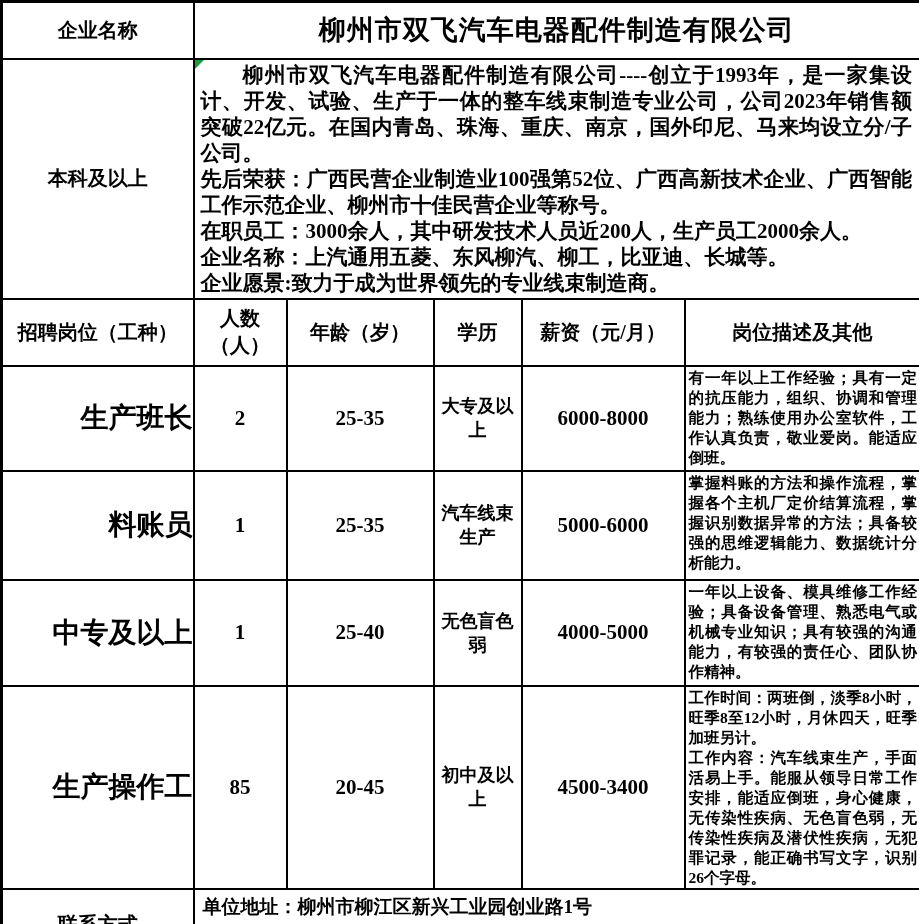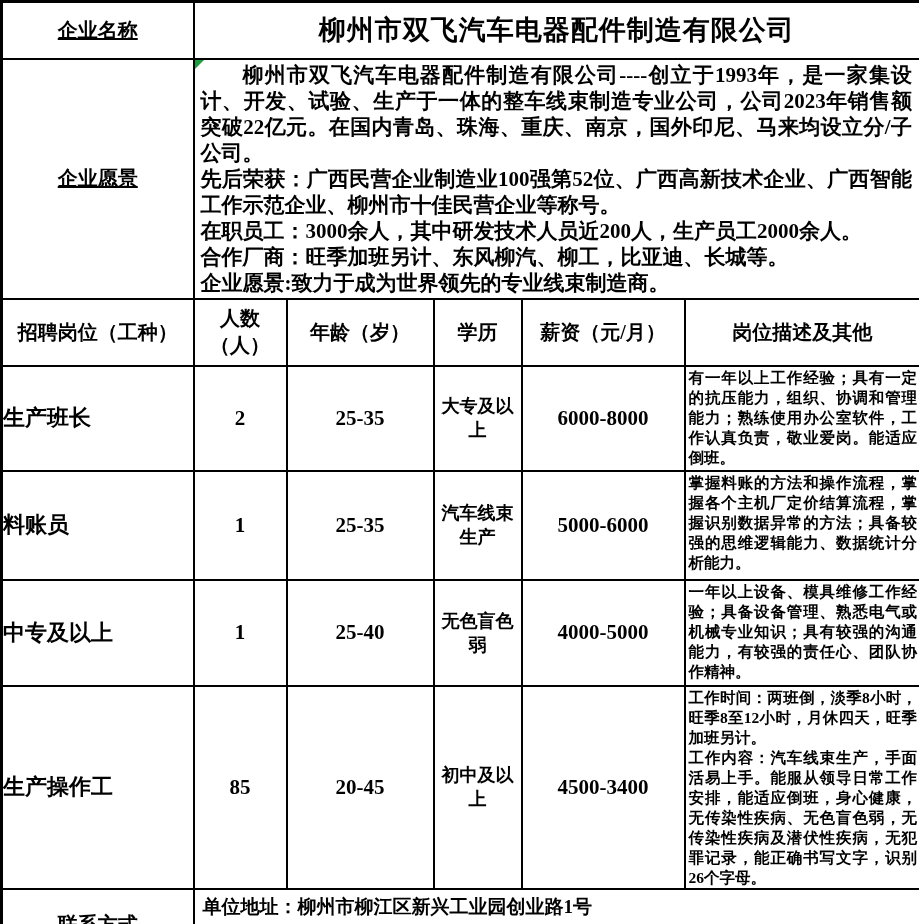--- a/index.html
+++ b/index.html
@@ -9,33 +9,33 @@
     font-family: "Liberation Serif", "DejaVu Serif", serif;
     font-weight: bold; color: #000000;
   }
   table.sheet {
     border-collapse: collapse; table-layout: fixed;
     width: 919px; height: 924px;
     border: 3px solid #000;
   }
   td { border: 2px solid #000; padding: 0; overflow: hidden; }
 
-  .label-cell { text-align: center; vertical-align: middle; font-size: 20px; text-decoration: underline; }
+  .label-cell { text-align: center; vertical-align: middle; font-size: 20px; }
   .company-title { text-align: center; vertical-align: middle; font-size: 27px; letter-spacing: 1px; }
 
   .overview-cell { vertical-align: middle; padding: 2px 7px 2px 6px; position: relative; }
   .overview-cell p { margin: 0; font-size: 21px; line-height: 26px; text-align: justify; }
   .para-indent { text-indent: 2em; }
   .green-corner {
     position: absolute; top: 0; left: 0; width: 0; height: 0;
     border-top: 9px solid #1e9e3e; border-right: 9px solid transparent;
   }
 
   .hdr { text-align: center; vertical-align: middle; font-size: 20px; white-space: pre-line; line-height: 1.35; }
-  .job-title { text-align: left; vertical-align: middle; font-size: 22px; }
+  .job-title { text-align: right; vertical-align: middle; font-size: 28px; }
   .num { text-align: center; vertical-align: middle; font-size: 21px; }
   .edu { text-align: center; vertical-align: middle; font-size: 18px; padding: 5px 1px; }
   .desc {
     vertical-align: top; font-size: 15.5px; line-height: 20px;
     padding: 1px 2px 0 3px; white-space: pre-line; text-align: justify;
   }
 
   .addr-cell { vertical-align: middle; font-size: 19px; padding-left: 8px; }
   .person-row { display: flex; justify-content: space-between; align-items: center; padding: 0 12px 0 8px; font-size: 19px; }
 </style>
@@ -52,27 +52,27 @@
       <col style="width:236px">
   </colgroup>
 
   <tbody>
       <tr style="height:57px">
     <td class="label-cell">企业名称</td>
     <td class="company-title" colspan="5">柳州市双飞汽车电器配件制造有限公司</td>
   </tr>
 
   <tr style="height:211px">
-    <td class="label-cell">企业愿景</td>
+    <td class="label-cell">本科及以上</td>
     <td class="overview-cell" colspan="5">
       <span class="green-corner"></span>
       <p class="para-indent">柳州市双飞汽车电器配件制造有限公司----创立于1993年，是一家集设计、开发、试验、生产于一体的整车线束制造专业公司，公司2023年销售额突破22亿元。在国内青岛、珠海、重庆、南京，国外印尼、马来均设立分/子公司。</p>
       <p>先后荣获：广西民营企业制造业100强第52位、广西高新技术企业、广西智能工作示范企业、柳州市十佳民营企业等称号。</p>
       <p>在职员工：3000余人，其中研发技术人员近200人，生产员工2000余人。</p>
-      <p>合作厂商：旺季加班另计、东风柳汽、柳工，比亚迪、长城等。</p>
+      <p>企业名称：上汽通用五菱、东风柳汽、柳工，比亚迪、长城等。</p>
       <p>企业愿景:致力于成为世界领先的专业线束制造商。</p>
     </td>
   </tr>
 
   <tr style="height:67px">
     <td class="hdr">招聘岗位（工种）</td>
     <td class="hdr">人数
 （人）</td>
     <td class="hdr">年龄（岁）</td>
     <td class="hdr">学历</td>

